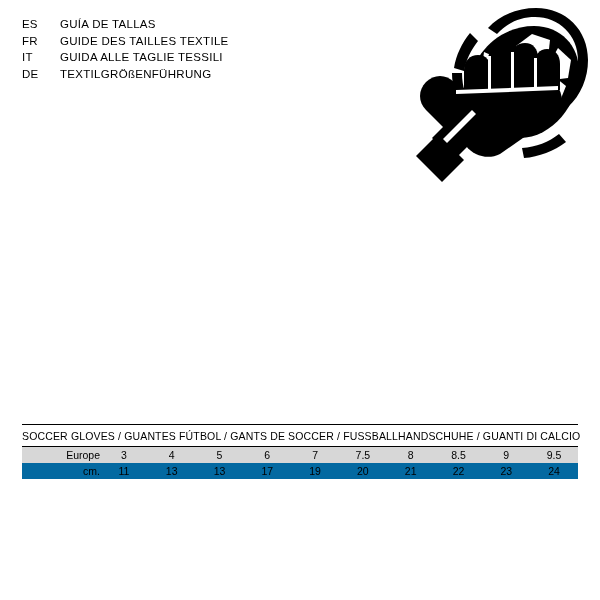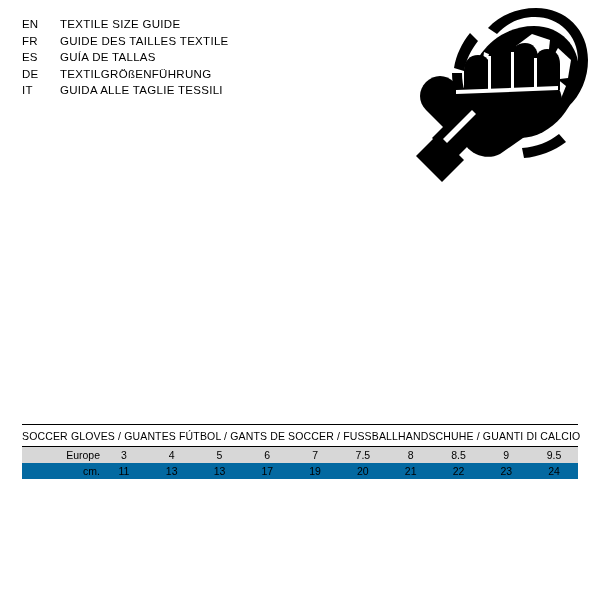--- a/index.html
+++ b/index.html
@@ -93,38 +93,34 @@
   }
   tr.plain td {
     background: #0369a1;
   }
 </style>
 </head>
 <body>
 
 <div class="legend">
   <div class="legend-row">
-    <span class="legend-code">EN</span>
-    <span class="legend-label">TEXTILE SIZE GUIDE</span>
+    <span class="legend-code">ES</span>
+    <span class="legend-label">GUÍA DE TALLAS</span>
   </div>
   <div class="legend-row">
     <span class="legend-code">FR</span>
     <span class="legend-label">GUIDE DES TAILLES TEXTILE</span>
   </div>
   <div class="legend-row">
-    <span class="legend-code">ES</span>
-    <span class="legend-label">GUÍA DE TALLAS</span>
+    <span class="legend-code">IT</span>
+    <span class="legend-label">GUIDA ALLE TAGLIE TESSILI</span>
   </div>
   <div class="legend-row">
     <span class="legend-code">DE</span>
     <span class="legend-label">TEXTILGRÖßENFÜHRUNG</span>
-  </div>
-  <div class="legend-row">
-    <span class="legend-code">IT</span>
-    <span class="legend-label">GUIDA ALLE TAGLIE TESSILI</span>
   </div>
 </div>
 
 <div class="illustration">
   <svg width="192" height="186" viewBox="0 0 192 186" xmlns="http://www.w3.org/2000/svg">
     <g fill="#000000">
 
       <path d="M92 20 C104 7 122 0 140 0 C170 0 192 22 192 52 C192 70 185 87 172 99 L165 90 C176 80 182 67 182 52 C182 27 163 9 139 9 C124 9 111 15 101 26 Z"></path>
       <path d="M58 60 C60 47 66 35 74 25 L82 33 C75 42 70 52 68 63 Z"></path>
       <path d="M59 86 C57 79 56 72 56 65 L66 65 C66 72 67 78 69 85 Z"></path>

